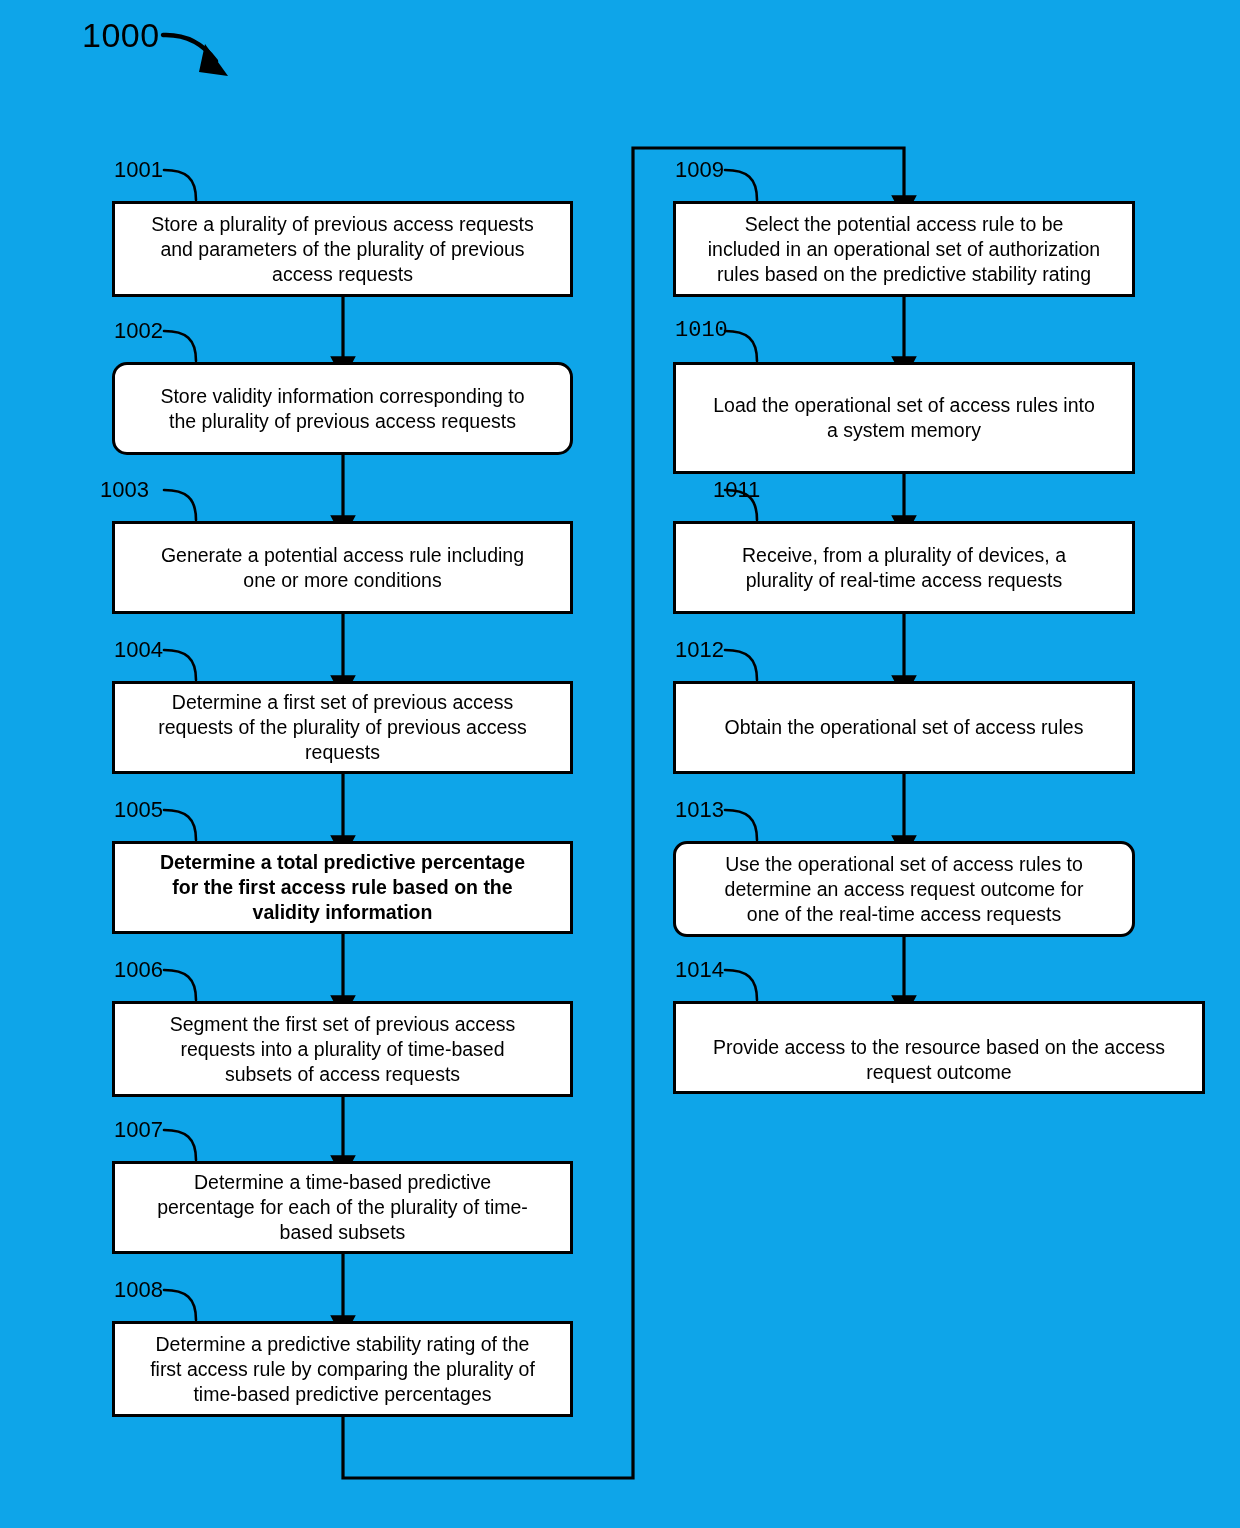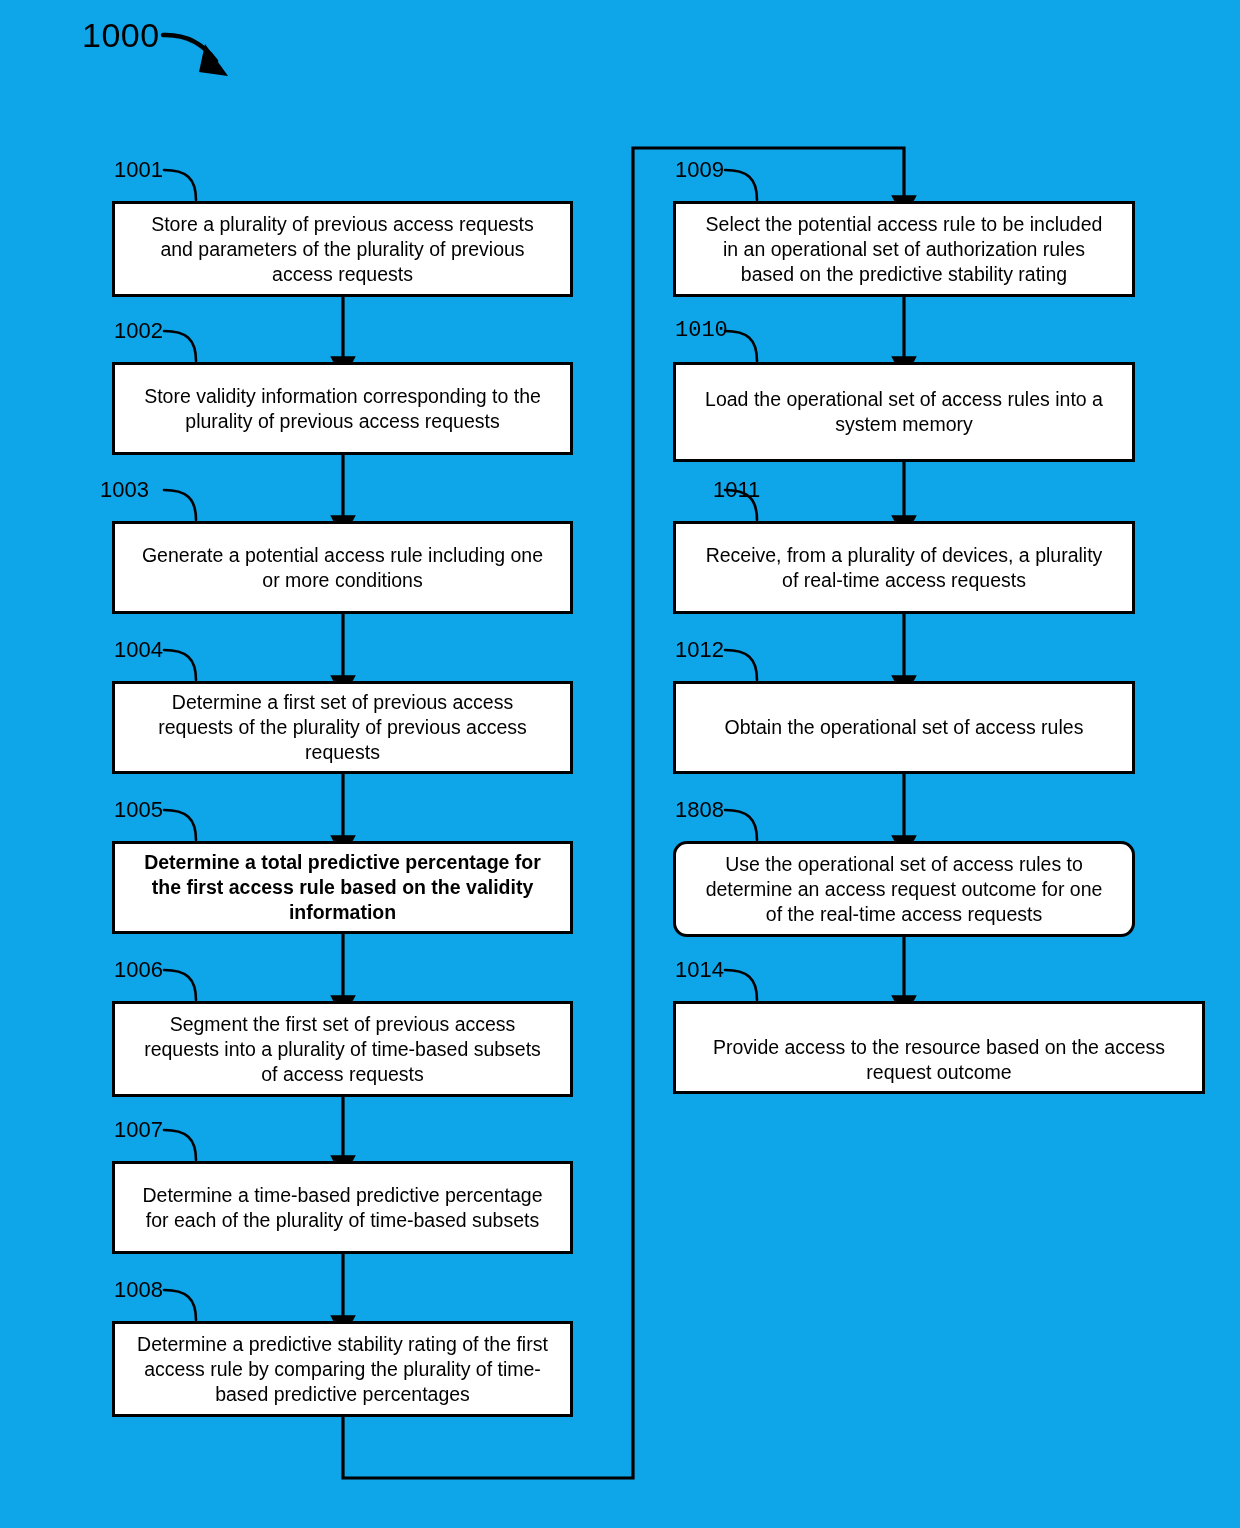--- a/index.html
+++ b/index.html
@@ -40,21 +40,21 @@
   }
   .node {
     position: absolute;
     box-sizing: border-box;
     border: 3px solid #000;
     background: #ffffff;
     display: flex;
     align-items: center;
     justify-content: center;
     text-align: center;
-    padding: 6px 22px;
+    padding: 6px 30px;
   }
   .node-text {
     font-family: "Liberation Sans", sans-serif;
     font-size: 19.5px;
     line-height: 25px;
     color: #000;
     text-align: center;
   }
 </style>
 </head>
@@ -102,21 +102,21 @@
         <path d="M 725 970 C 747 970, 757 978, 757 1000"></path>
       </g>
     <path id="fig-arrow" d="M 163 35 C 188 34 205 46 216 61" stroke="#000" stroke-width="4.5" fill="none" stroke-linecap="round"></path>
     <polygon id="fig-arrowhead" points="205,44 228,76 199,72" fill="#000"></polygon>
   </svg>
 
   <div id="nodes-layer">
       <div class="node" style="left: 112px; top: 201px; width: 461px; height: 96px;">
         <div class="node-text">Store a plurality of previous access requests and parameters of the plurality of previous access requests</div>
       </div>
-      <div class="node" style="left: 112px; top: 362px; width: 461px; height: 93px;">
+      <div class="node" style="left: 112px; top: 362px; width: 461px; height: 93px; border-radius: 15px;">
         <div class="node-text">Store validity information corresponding to the plurality of previous access requests</div>
       </div>
       <div class="node" style="left: 112px; top: 521px; width: 461px; height: 93px;">
         <div class="node-text">Generate a potential access rule including one or more conditions</div>
       </div>
       <div class="node" style="left: 112px; top: 681px; width: 461px; height: 93px;">
         <div class="node-text">Determine a first set of previous access requests of the plurality of previous access requests</div>
       </div>
       <div class="node" style="left: 112px; top: 841px; width: 461px; height: 93px; font-weight: bold;">
         <div class="node-text">Determine a total predictive percentage for the first access rule based on the validity information</div>
@@ -126,21 +126,21 @@
       </div>
       <div class="node" style="left: 112px; top: 1161px; width: 461px; height: 93px;">
         <div class="node-text">Determine a time-based predictive percentage for each of the plurality of time-based subsets</div>
       </div>
       <div class="node" style="left: 112px; top: 1321px; width: 461px; height: 96px;">
         <div class="node-text">Determine a predictive stability rating of the first access rule by comparing the plurality of time-based predictive percentages</div>
       </div>
       <div class="node" style="left: 673px; top: 201px; width: 462px; height: 96px;">
         <div class="node-text">Select the potential access rule to be included in an operational set of authorization rules based on the predictive stability rating</div>
       </div>
-      <div class="node" style="left: 673px; top: 362px; width: 462px; height: 100px;">
+      <div class="node" style="left: 673px; top: 362px; width: 462px; height: 112px;">
         <div class="node-text">Load the operational set of access rules into a system memory</div>
       </div>
       <div class="node" style="left: 673px; top: 521px; width: 462px; height: 93px;">
         <div class="node-text">Receive, from a plurality of devices, a plurality of real-time access requests</div>
       </div>
       <div class="node" style="left: 673px; top: 681px; width: 462px; height: 93px;">
         <div class="node-text">Obtain the operational set of access rules</div>
       </div>
       <div class="node" style="left: 673px; top: 841px; width: 462px; height: 96px; border-radius: 14px;">
         <div class="node-text">Use the operational set of access rules to determine an access request outcome for one of the real-time access requests</div>
@@ -155,17 +155,17 @@
       <div class="ref" style="left: 100px; top: 477px;">1003</div>
       <div class="ref" style="left: 114px; top: 637px;">1004</div>
       <div class="ref" style="left: 114px; top: 797px;">1005</div>
       <div class="ref" style="left: 114px; top: 957px;">1006</div>
       <div class="ref" style="left: 114px; top: 1117px;">1007</div>
       <div class="ref" style="left: 114px; top: 1277px;">1008</div>
       <div class="ref" style="left: 675px; top: 157px;">1009</div>
       <div class="ref" style="left: 675px; top: 318px; font-family: Liberation Mono, monospace;">1010</div>
       <div class="ref" style="left: 675px; top: 477px; margin-left: 38px;">1011</div>
       <div class="ref" style="left: 675px; top: 637px;">1012</div>
-      <div class="ref" style="left: 675px; top: 797px;">1808</div>
+      <div class="ref" style="left: 675px; top: 797px;">1013</div>
       <div class="ref" style="left: 675px; top: 957px;">1014</div>
     </div>
 
 </div>
 
 </body></html>

